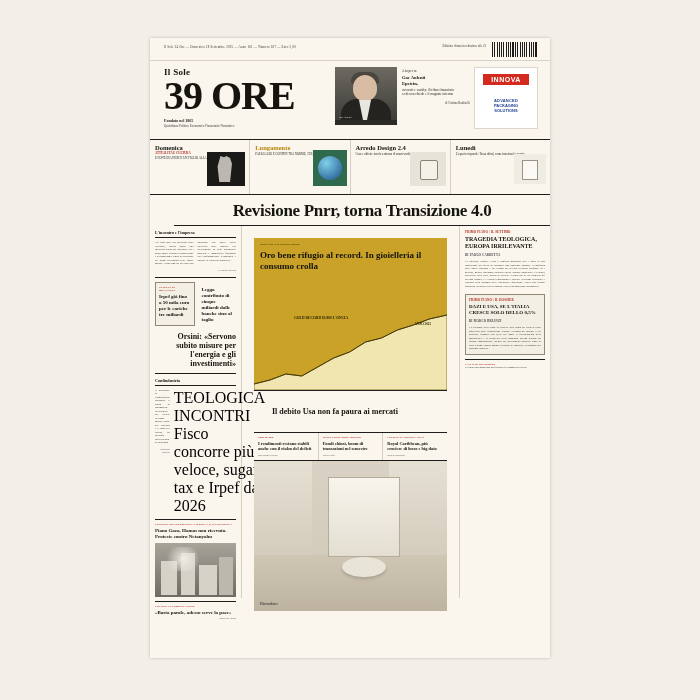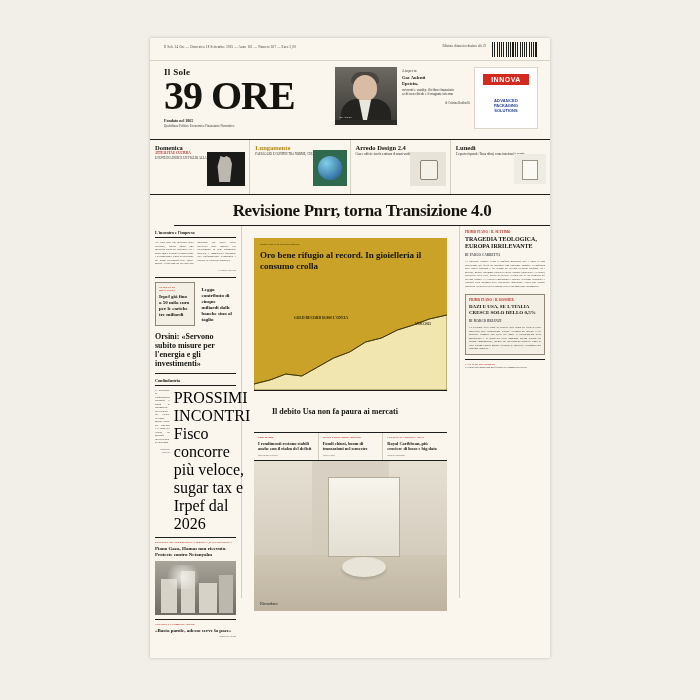--- a/index.html
+++ b/index.html
@@ -111,21 +111,21 @@
   .colL{width:92px;border-right:1px solid #d5cfc1;}
   .colC{width:218px;border-right:1px solid #d5cfc1;padding:12px;}
   .colR{width:90px;}
   .sechead{font-size:4.2px;font-weight:bold;color:#15140f;border-bottom:.8px solid #1d1d1b;padding-bottom:2px;margin-bottom:3px;}
   .tiny{font-size:2.7px;line-height:3.5px;color:#33322e;text-align:justify;}
   .tiny.c2{column-count:2;column-gap:4px;}
   .byline{font-size:2.6px;color:#666;margin-top:3px;text-align:right;font-style:italic;}
   .box{border:.8px solid #8f8878;background:#f3efe4;padding:3px;margin-top:5px;}
   .box .bh{font-size:2.8px;font-weight:bold;color:#b02418;letter-spacing:.2px;}
   .box .bt{font-size:5px;font-weight:bold;line-height:6px;color:#15140f;margin-top:2px;}
-  .h2{font-size:8px;font-weight:bold;line-height:9px;color:#15140f;margin:6px 0 3px 0;}
+  .h2{font-size:8px;font-weight:bold;line-height:9px;color:#15140f;margin:6px 0 3px 0;text-align:right;}
   .rule{height:1px;background:#1d1d1b;margin:5px 0 4px 0;}
   
   .gold{position:relative;height:152px;background:#c9a227;overflow:hidden;}
   .gold .kick{position:absolute;left:6px;top:5px;font-size:2.8px;color:#4a3c06;font-weight:bold;}
   .gold h2{
     position:absolute;left:6px;top:12px;right:6px;margin:0;
     font-size:9px;line-height:10.5px;font-weight:bold;color:#14130f;
   }
   .chart{
     position:absolute;left:0;bottom:0;width:100%;height:78px;
@@ -266,21 +266,21 @@
       <div class="h2">Orsini: «Servono subito misure per l'energia e gli investimenti»</div>
       <div class="rule"></div>
 
       <div class="sechead">Confindustria</div>
       <div style="display:flex;gap:4px;">
         <div style="flex:1.1;">
           <div class="tiny">Il presidente di Confindustria chiamato il piano di diagnostico dell'identità per l'Italia. Servono misure chiare per l'energia e il costo del lavoro, ha spiegato intervenendo al convegno.</div>
           <div class="byline">Giovanni Martini</div>
         </div>
         <div style="flex:1;">
-          <div class="bh">PROSSIMI INCONTRI</div>
+          <div class="bh">TEOLOGICA INCONTRI</div>
           <div class="bt">Fisco concorre più veloce, sugar tax e Irpef dal 2026</div>
         </div>
       </div>
 
       <div class="photoblock">
         <div class="pb-k">TENSIONE SUL FUTURO DELLA STRISCIA, RACCHI SOSPESA</div>
         <div class="pb-t">Piano Gaza, Hamas non ricevuto. Proteste contro Netanyahu</div>
         <div class="pb-img">
           <div class="bld" style="left:6px;top:18px;width:16px;height:34px;"></div>
           <div class="bld" style="left:26px;top:10px;width:14px;height:42px;"></div>

